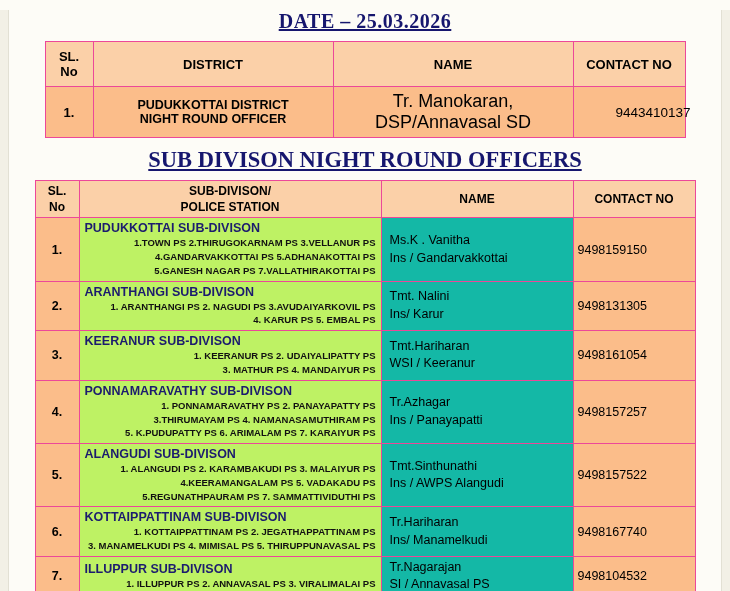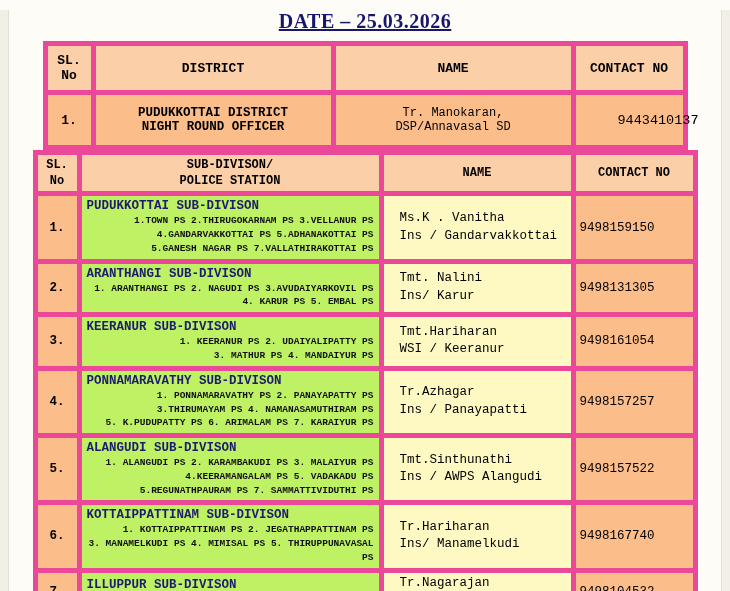--- a/index.html
+++ b/index.html
@@ -41,24 +41,24 @@
     margin: 10px 0 8px 0;
     font-family: "Liberation Serif", serif;
   }
 
   table {
     border-collapse: collapse;
     width: 100%;
     table-layout: fixed;
   }
   td, th {
-    border: 5px solid #ec4899;
+    border: 1px solid #ec4899;
     padding: 2px 4px;
     vertical-align: middle;
-    font-family: Liberation Mono, monospace;
+    font-family: Liberation Sans, sans-serif;
   }
 
   
   .t1 {
     width: 640px;
     margin: 0 auto;
   }
   .t1 th {
     background: #fbd0a8;
     font-size: 13px;
@@ -72,21 +72,21 @@
     height: 46px;
     text-align: center;
     font-size: 12.5px;
     font-weight: bold;
   }
   .t1 td.sl {
     font-size: 13px;
   }
   .t1 .name {
     font-weight: normal;
-    font-size: 12px;
+    font-size: 18px;
   }
   .t1 .contact {
     font-weight: normal;
     font-size: 13.5px;
     padding-left: 42px;
   }
 
   .subtitle {
     text-align: center;
     font-size: 22.5px;
@@ -132,24 +132,24 @@
   }
   .t2 .c-div .stations {
     display: block;
     font-size: 9.5px;
     font-weight: bold;
     color: #111;
     line-height: 1.45;
     text-align: right;
   }
   .t2 .c-name {
-    background: #fef9c3;
+    background: #14b8a6;
     font-size: 12.5px;
     line-height: 1.4;
-    padding-left: 16px;
+    padding-left: 8px;
   }
   .t2 .c-contact {
     background: #fbbd8a;
     text-align: left;
     font-size: 12.5px;
   }
 </style>
 </head>
 <body>
 
@@ -184,20 +184,21 @@
         </td>
         <td class="name">
           <div>Tr. Manokaran,</div>
           <div>DSP/Annavasal SD</div>
         </td>
         <td class="contact">9443410137</td>
       </tr>
     </tbody>
   </table>
 
+  <div class="subtitle">SUB DIVISON NIGHT ROUND OFFICERS</div>
 
   <table class="t2">
     <colgroup>
       <col style="width:44px">
       <col style="width:302px">
       <col style="width:192px">
       <col style="width:122px">
     </colgroup>
     <tbody id="subdivision-header">
       <tr>

